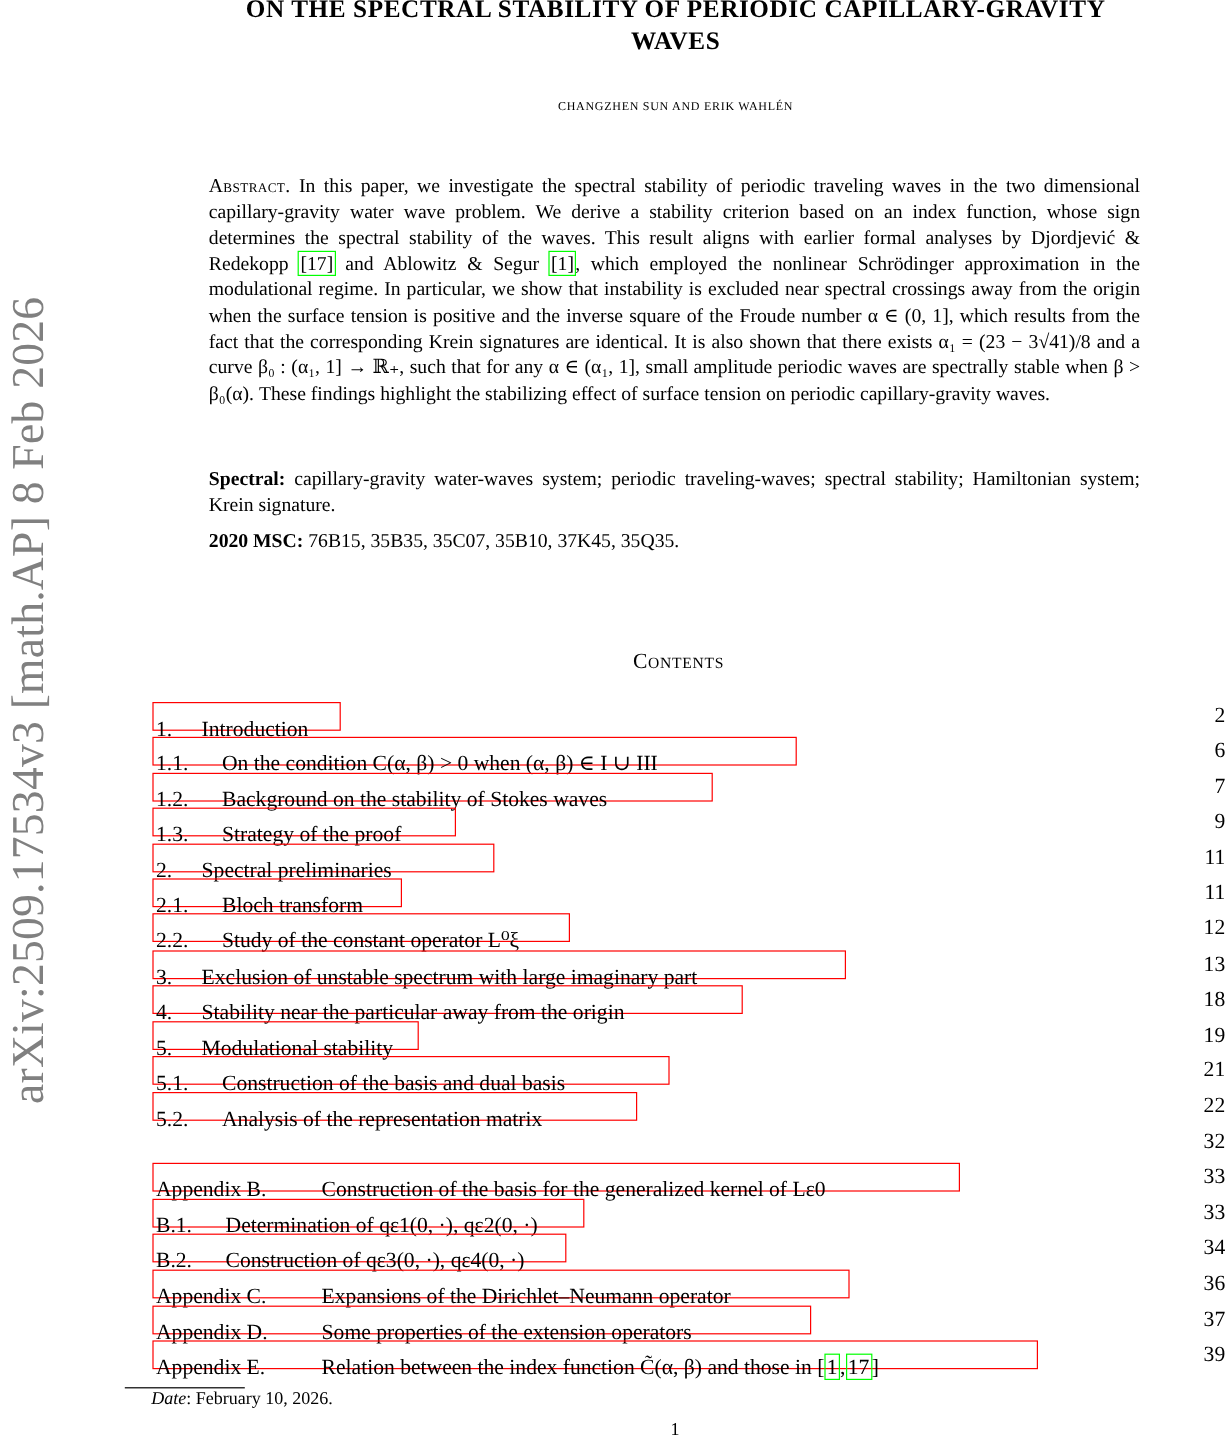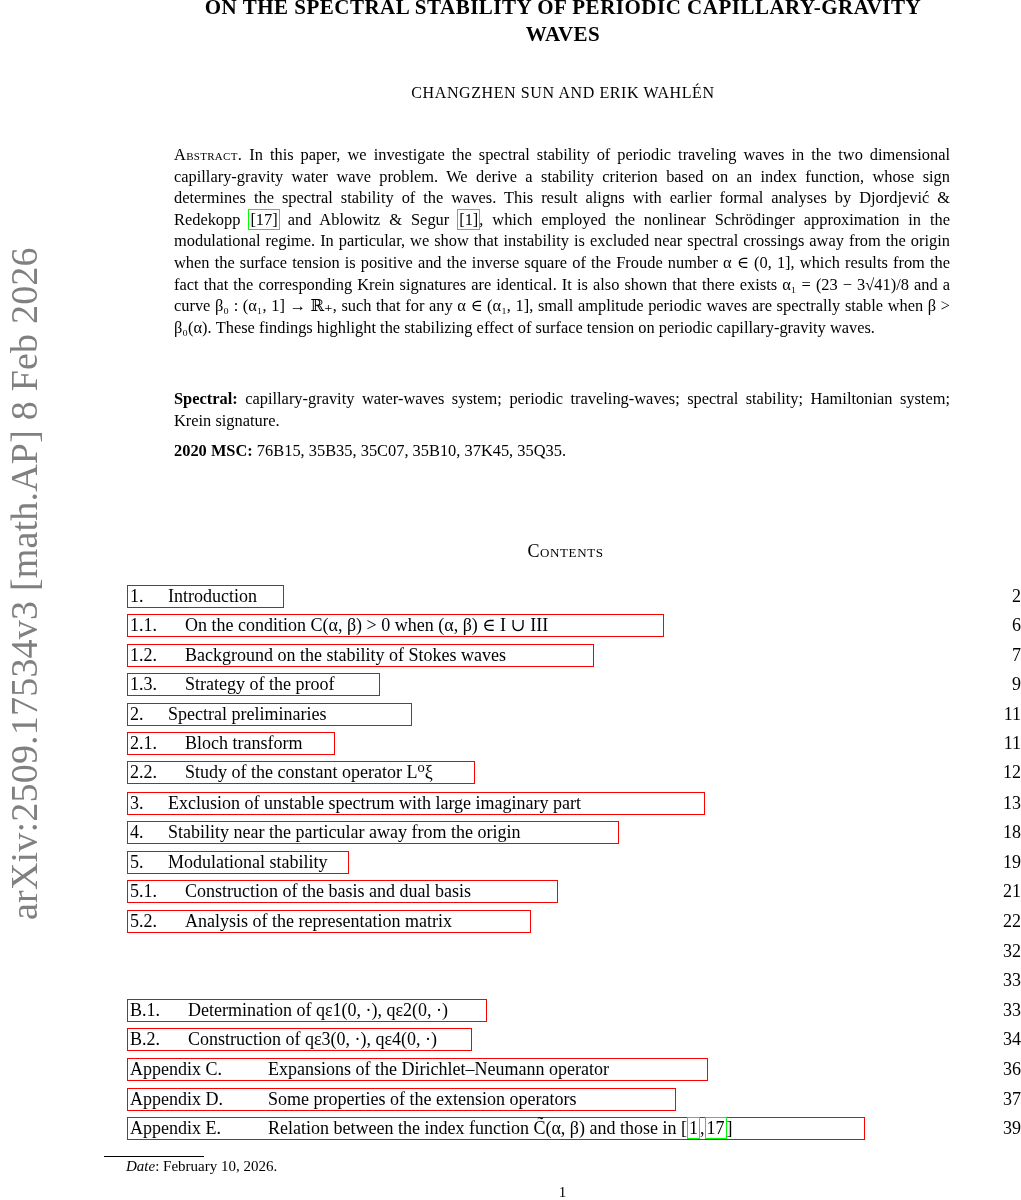--- a/index.html
+++ b/index.html
@@ -13,21 +13,21 @@
     font-family: "Liberation Serif", serif; font-size: 38px; color: #808080;
     white-space: nowrap; letter-spacing: 0.2px;
   }
   .title {
     position: absolute; left: 110px; width: 906px; top: -6px;
     text-align: center; font-weight: bold; font-size: 21px; line-height: 27px;
     letter-spacing: 0.5px;
   }
   .authors {
     position: absolute; left: 110px; width: 906px; top: 84px;
-    text-align: center; font-size: 16px; letter-spacing: 0.6px;
+    text-align: center; font-size: 10px; letter-spacing: 0.6px;
   }
   .abstract {
     position: absolute; left: 174px; width: 776px; top: 144px;
     font-size: 16.4px; line-height: 21.6px; text-align: justify;
   }
   .abstract .lead { font-variant: small-caps; letter-spacing: 0.3px; }
   .abstract p { margin: 0; }
   .keywords { position: absolute; left: 174px; width: 776px; top: 388px;
     font-size: 16.4px; line-height: 21.6px; text-align: justify; }
   .msc { position: absolute; left: 174px; width: 776px; top: 440px;
@@ -36,21 +36,21 @@
   .contents-heading {
     position: absolute; left: 110px; width: 1006px; top: 541px;
     text-align: center; font-variant: small-caps; font-size: 18px; letter-spacing: 0.6px;
   }
   .contents-heading span { display: inline-block; margin-left: -95px; }
   .toc { position: absolute; left: 0; top: 0; width: 1021px; }
   .toc-row { position: absolute; left: 127px; width: 894px; height: 26px; }
   .toc-link {
     position: absolute; left: 0; top: 0; height: 23px;
     border: 1.5px solid #ff0000; box-sizing: border-box;
-    font-size: 18px; line-height: 21px; white-space: nowrap; padding: 0 2px;
+    font-size: 18px; line-height: 21px; white-space: nowrap; padding: 11px 2px;
   }
   .toc-page {
     position: absolute; right: 0; top: 1px; font-size: 18px; line-height: 21px;
   }
   .num { display: inline-block; }
   .cite-box { border: 1.5px solid #00ff00; padding: 0 1px; }
   .cite-inline { outline: 1.5px solid #00ff00; padding: 0 1px; }
   .footnote-rule { position: absolute; left: 104px; top: 1156px; width: 100px; height: 0; border-top: 1px solid #000; }
   .footnote { position: absolute; left: 126px; top: 1158px; font-size: 15px; }
   .page-number { position: absolute; left: 0; width: 1125px; top: 1184px; text-align: center; font-size: 15px; }
@@ -128,20 +128,21 @@
     <span class="toc-page">21</span>
   </div>
   <div class="toc-row" style="top:910px">
     <span class="toc-link" style="width:404px"><span class="num" style="width:55px">5.2.</span><span>Analysis of the representation matrix</span></span>
     <span class="toc-page">22</span>
   </div>
   <div class="toc-row" style="top:940px">
     <span class="toc-page">32</span>
   </div>
   <div class="toc-row" style="top:969px">
+    <span class="toc-link" style="width:673px"><span class="num" style="width:138px">Appendix B.</span><span>Construction of the basis for the generalized kernel of Lε0</span></span>
     <span class="toc-page">33</span>
   </div>
   <div class="toc-row" style="top:999px">
     <span class="toc-link" style="width:360px"><span class="num" style="width:58px">B.1.</span><span>Determination of qε1(0, ·), qε2(0, ·)</span></span>
     <span class="toc-page">33</span>
   </div>
   <div class="toc-row" style="top:1028px">
     <span class="toc-link" style="width:345px"><span class="num" style="width:58px">B.2.</span><span>Construction of qε3(0, ·), qε4(0, ·)</span></span>
     <span class="toc-page">34</span>
   </div>

